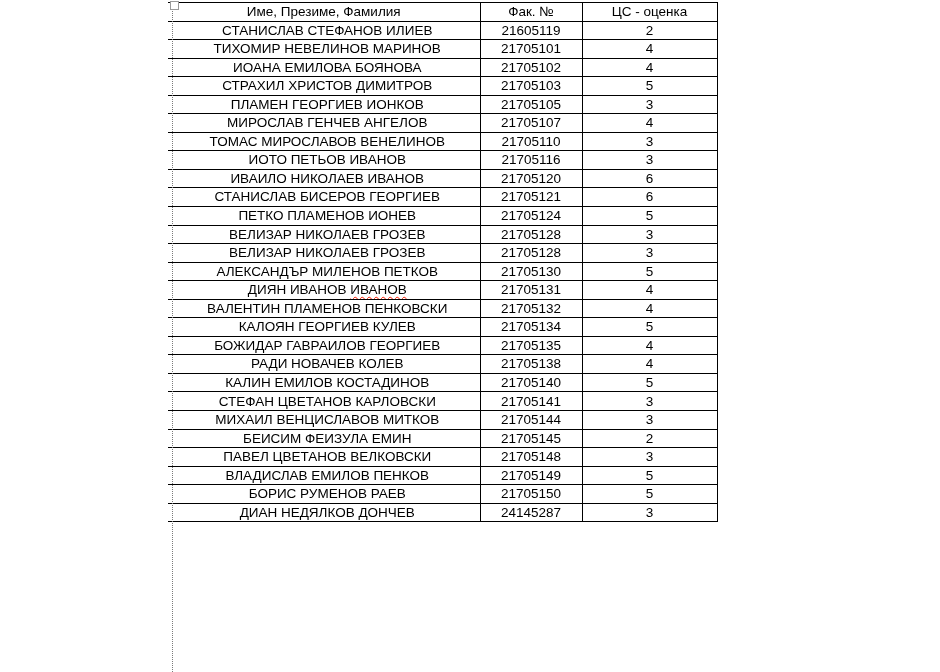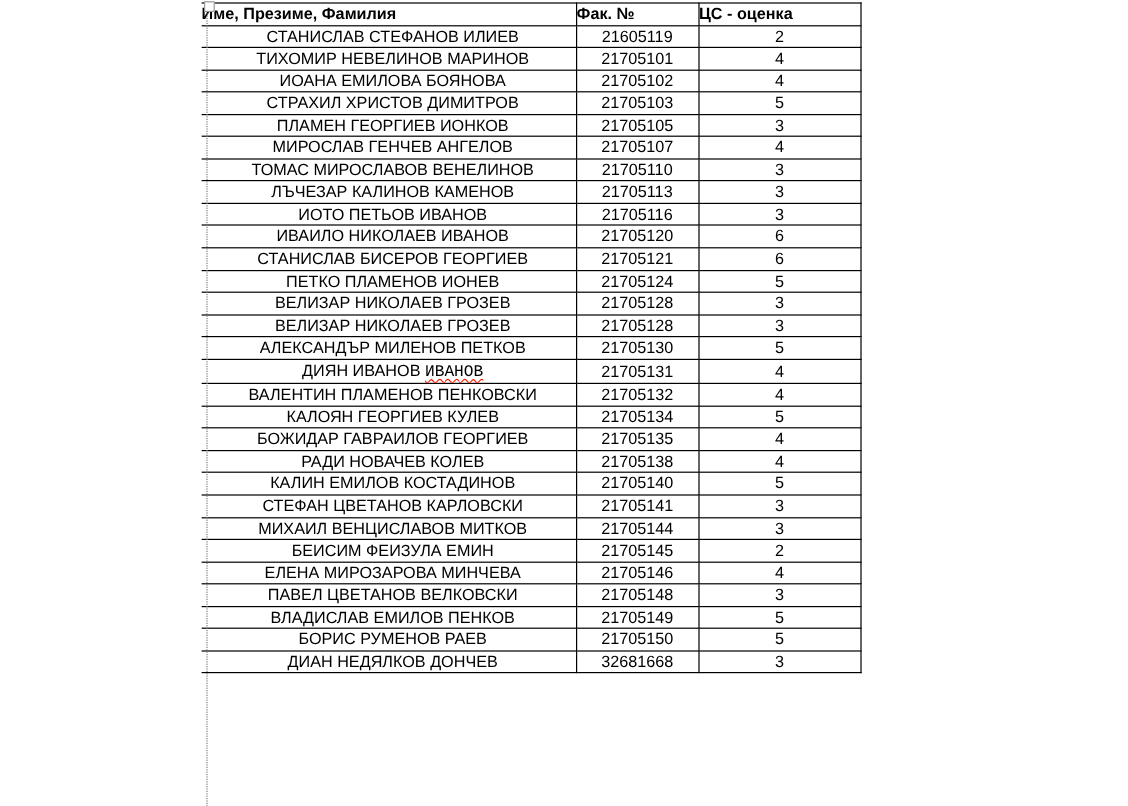--- a/index.html
+++ b/index.html
@@ -27,35 +27,34 @@
     border: 1px solid #000000;
     padding: 0;
     height: 17.55px;
     font-size: 13.5px;
     font-weight: normal;
     line-height: 17.5px;
     white-space: nowrap;
     overflow: hidden;
     vertical-align: middle;
   }
-  .doc-table th { text-align: left; font-weight: bold; }
+  .doc-table th { text-align: center; }
   .doc-table td.name-cell {
     border-left: none;
     text-align: center;
     padding-left: 7px;
   }
   .doc-table th.name-head { border-left: none; }
   .doc-table td.fak-cell, .doc-table td.grade-cell { text-align: center; }
   .misspelled {
     text-decoration-line: underline;
     text-decoration-style: wavy;
     text-decoration-color: #ff1a00;
     text-decoration-thickness: 1px;
     text-underline-offset: 2px;
-    font-family: Liberation Mono, monospace;
   }
   .left-dotted-boundary {
     position: absolute;
     left: 172px;
     top: 2px;
     height: 670px;
     width: 0;
     border-left: 1px dotted #7a7a7a;
     z-index: 1;
   }
@@ -127,25 +126,20 @@
     <td class="fak-cell">21705107</td>
     <td class="grade-cell">4</td>
   </tr>
 
   <tr>
     <td class="name-cell"><span>ТОМАС МИРОСЛАВОВ ВЕНЕЛИНОВ</span></td>
     <td class="fak-cell">21705110</td>
     <td class="grade-cell">3</td>
   </tr>
 
-  <tr>
-    <td class="name-cell"><span>ЛЪЧЕЗАР КАЛИНОВ КАМЕНОВ</span></td>
-    <td class="fak-cell">21705113</td>
-    <td class="grade-cell">3</td>
-  </tr>
 
 
   <tr>
     <td class="name-cell"><span>ИОТО ПЕТЬОВ ИВАНОВ</span></td>
     <td class="fak-cell">21705116</td>
     <td class="grade-cell">3</td>
   </tr>
 
   <tr>
     <td class="name-cell"><span>ИВАИЛО НИКОЛАЕВ ИВАНОВ</span></td>
@@ -233,25 +227,20 @@
     <td class="fak-cell">21705144</td>
     <td class="grade-cell">3</td>
   </tr>
 
   <tr>
     <td class="name-cell"><span>БЕИСИМ ФЕИЗУЛА ЕМИН</span></td>
     <td class="fak-cell">21705145</td>
     <td class="grade-cell">2</td>
   </tr>
 
-  <tr>
-    <td class="name-cell"><span>ЕЛЕНА МИРОЗАРОВА МИНЧЕВА</span></td>
-    <td class="fak-cell">21705146</td>
-    <td class="grade-cell">4</td>
-  </tr>
 
   <tr>
     <td class="name-cell"><span>ПАВЕЛ ЦВЕТАНОВ ВЕЛКОВСКИ</span></td>
     <td class="fak-cell">21705148</td>
     <td class="grade-cell">3</td>
   </tr>
 
   <tr>
     <td class="name-cell"><span>ВЛАДИСЛАВ ЕМИЛОВ ПЕНКОВ</span></td>
     <td class="fak-cell">21705149</td>
@@ -260,17 +249,17 @@
 
   <tr>
     <td class="name-cell"><span>БОРИС РУМЕНОВ РАЕВ</span></td>
     <td class="fak-cell">21705150</td>
     <td class="grade-cell">5</td>
   </tr>
 
 
   <tr>
     <td class="name-cell"><span>ДИАН НЕДЯЛКОВ ДОНЧЕВ</span></td>
-    <td class="fak-cell">32681668</td>
+    <td class="fak-cell">24145287</td>
     <td class="grade-cell">3</td>
   </tr>
 </tbody>
 </table>
 
 </body></html>

